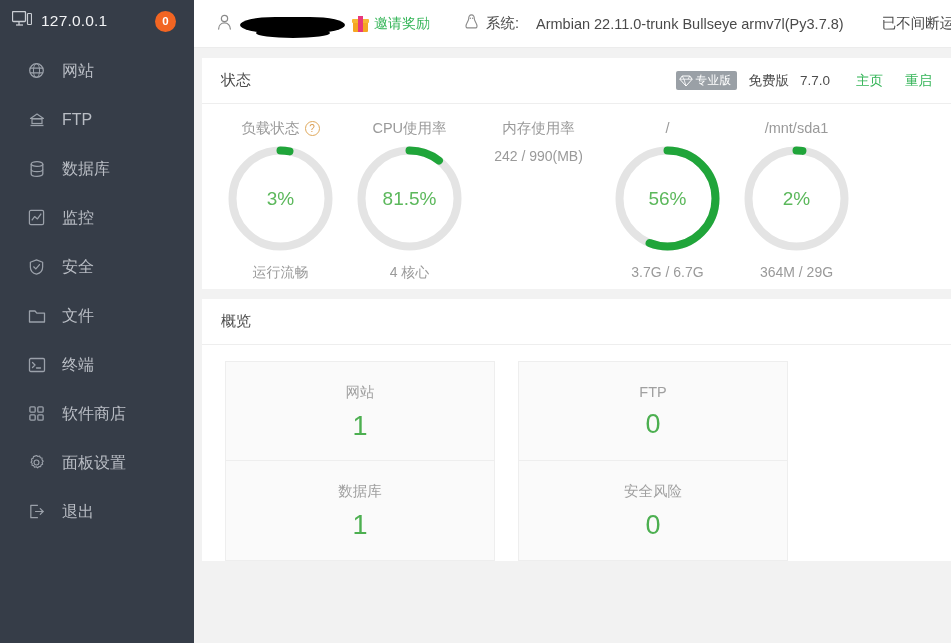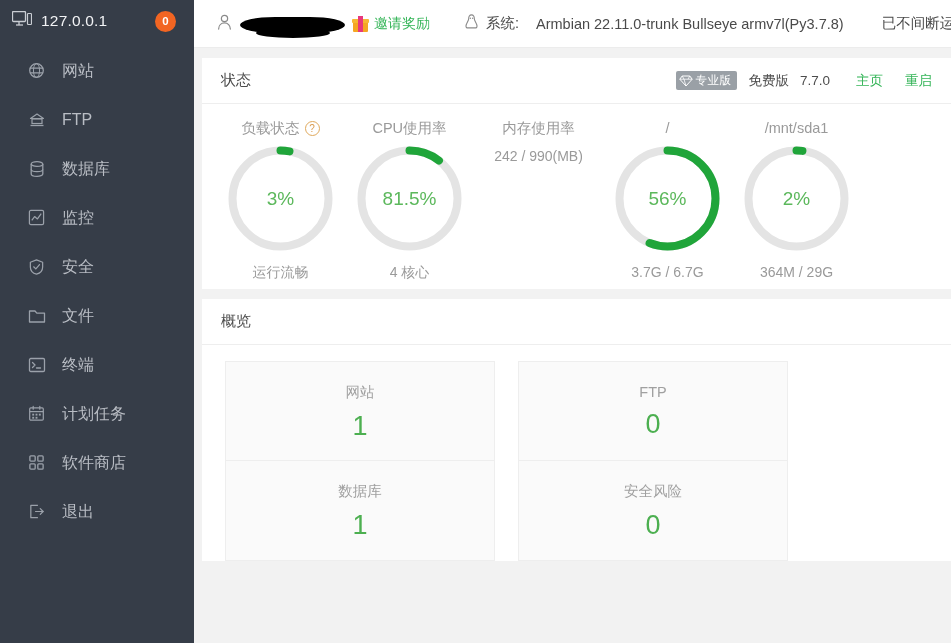--- a/index.html
+++ b/index.html
@@ -253,48 +253,42 @@
         <span class="ico">
           <svg width="18" height="16" viewBox="0 0 18 16">
               <rect x="1.5" y="1.5" width="15" height="13" rx="1.3" fill="none" stroke="#9ba1aa" stroke-width="1.3"></rect>
               <path d="M4.5 5.5 L7 8 L4.5 10.5" fill="none" stroke="#9ba1aa" stroke-width="1.3" stroke-linecap="round" stroke-linejoin="round"></path>
               <path d="M8.5 11 h4" stroke="#9ba1aa" stroke-width="1.3" stroke-linecap="round"></path>
             </svg>
         </span>
         <span class="lbl">终端</span>
       </div>
 
-      <div class="sb-item">
-        <span class="ico">
-          <svg width="17" height="17" viewBox="0 0 18 18">
-              <rect x="1.8" y="3" width="14.4" height="13" rx="1.2" fill="none" stroke="#9ba1aa" stroke-width="1.3"></rect>
-              <path d="M1.8 7 h14.4" stroke="#9ba1aa" stroke-width="1.3"></path>
-              <path d="M5.5 1.5v3M12.5 1.5v3" stroke="#9ba1aa" stroke-width="1.3" stroke-linecap="round"></path>
-              <rect x="4.5" y="9.2" width="2" height="2" fill="#9ba1aa"></rect>
-              <rect x="8" y="9.2" width="2" height="2" fill="#9ba1aa"></rect>
-              <rect x="11.5" y="9.2" width="2" height="2" fill="#9ba1aa"></rect>
-              <rect x="4.5" y="12.5" width="2" height="2" fill="#9ba1aa"></rect>
-              <rect x="8" y="12.5" width="2" height="2" fill="#9ba1aa"></rect>
-            </svg>
-        </span>
-        <span class="lbl">计划任务</span>
-      </div>
 
       <div class="sb-item">
         <span class="ico">
           <svg width="17" height="17" viewBox="0 0 18 18">
               <rect x="2" y="2" width="5.6" height="5.6" rx="1" fill="none" stroke="#9ba1aa" stroke-width="1.4"></rect>
               <rect x="10.4" y="2" width="5.6" height="5.6" rx="1" fill="none" stroke="#9ba1aa" stroke-width="1.4"></rect>
               <rect x="2" y="10.4" width="5.6" height="5.6" rx="1" fill="none" stroke="#9ba1aa" stroke-width="1.4"></rect>
               <rect x="10.4" y="10.4" width="5.6" height="5.6" rx="1" fill="none" stroke="#9ba1aa" stroke-width="1.4"></rect>
             </svg>
         </span>
         <span class="lbl">软件商店</span>
       </div>
 
+      <div class="sb-item">
+        <span class="ico">
+          <svg width="17" height="17" viewBox="0 0 18 18">
+              <path d="M9 1.6 l1.5 1.1 1.8-.5 .8 1.7 1.8 .4 -.1 1.9 1.3 1.3 -1.1 1.5 .5 1.8 -1.7 .8 -.4 1.8 -1.9-.1 -1.3 1.3 -1.5-1.1 -1.8 .5 -.8-1.7 -1.8-.4 .1-1.9 -1.3-1.3 1.1-1.5 -.5-1.8 1.7-.8 .4-1.8 Z" fill="none" stroke="#9ba1aa" stroke-width="1.2" stroke-linejoin="round"></path>
+              <circle cx="9" cy="9" r="2.6" fill="none" stroke="#9ba1aa" stroke-width="1.2"></circle>
+            </svg>
+        </span>
+        <span class="lbl">面板设置</span>
+      </div>
 
       <div class="sb-item">
         <span class="ico">
           <svg width="17" height="17" viewBox="0 0 18 18">
               <path d="M10.5 2.5 H3 V15.5 H10.5" fill="none" stroke="#9ba1aa" stroke-width="1.3" stroke-linejoin="round"></path>
               <path d="M8 9 H16" stroke="#9ba1aa" stroke-width="1.3" stroke-linecap="round"></path>
               <path d="M13 6 L16 9 L13 12" fill="none" stroke="#9ba1aa" stroke-width="1.3" stroke-linecap="round" stroke-linejoin="round"></path>
             </svg>
         </span>
         <span class="lbl">退出</span>

